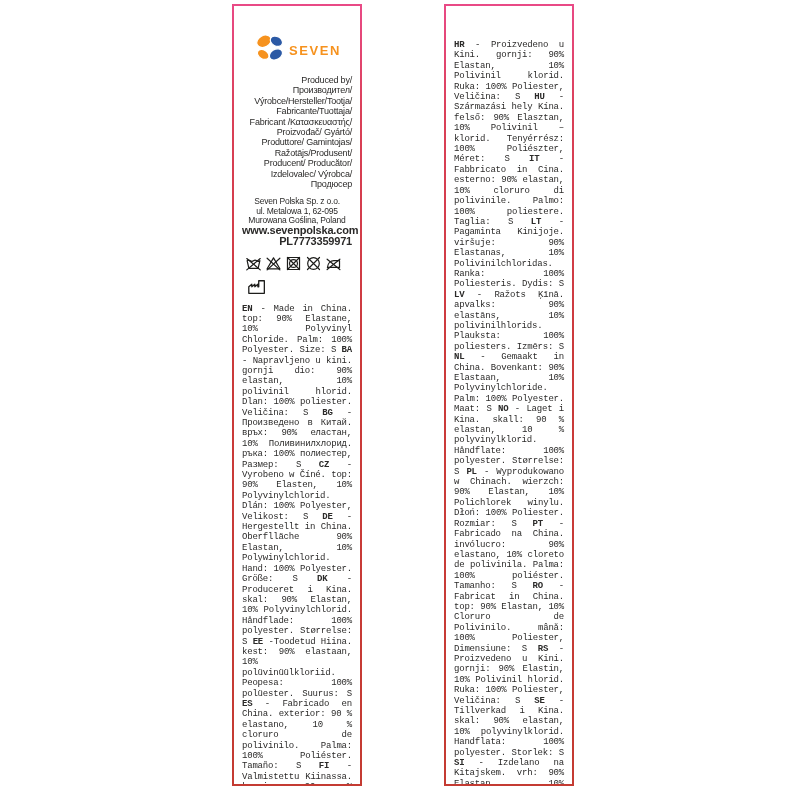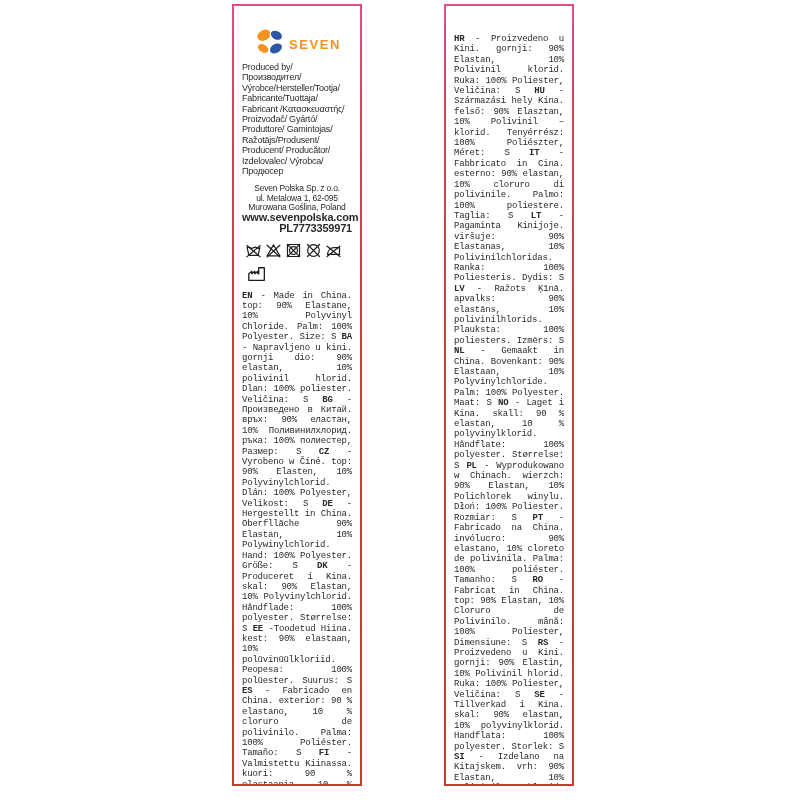--- a/index.html
+++ b/index.html
@@ -10,24 +10,24 @@
   }
   .page{position:relative;width:800px;height:800px;background:#fff;overflow:hidden;}
   .label{
     position:absolute;top:4px;height:782px;width:130px;box-sizing:border-box;
     border:2px solid #c94038;
     border-image:linear-gradient(180deg,#e94a86 0%,#da4058 14%,#cb3a3b 45%,#c43b32 100%) 2;
     background:#fff;overflow:hidden;
   }
   .label-left{left:232px;}
   .label-right{left:444px;}
-  .inner{padding:12px 8px;box-sizing:border-box;height:100%;overflow:hidden;}
+  .inner{padding:18px 8px;box-sizing:border-box;height:100%;overflow:hidden;}
   .logo-row{display:flex;align-items:center;justify-content:center;gap:2px;margin-top:9px;}
   .logo-text{font-size:13px;font-weight:bold;color:#f6921e;letter-spacing:1.6px;line-height:1;}
-  .producer{font-size:9px;line-height:10.4px;text-align:left;letter-spacing:-0.2px;}
+  .producer{margin-top:7px;font-size:9px;line-height:10.4px;text-align:right;letter-spacing:-0.2px;}
   .address{margin-top:8px;font-size:8.5px;line-height:9.3px;text-align:center;letter-spacing:-0.2px;}
   .addr-bold{font-size:11px;line-height:10.6px;font-weight:bold;text-align:right;letter-spacing:-0.2px;}
   .symbols{display:flex;align-items:center;gap:3px;margin-top:8px;padding-left:3px;}
   .care-symbol{display:inline-flex;width:17px;height:17px;}
   .care-symbol svg,.factory-wrap svg{display:block;}
   .factory-wrap{margin-top:4px;padding-left:3px;width:24px;height:19px;}
   .comp{
     margin:9px 0 0 0;text-align:justify;font-size:9px;line-height:10.4px;
     letter-spacing:-0.2px;word-spacing:-0.2px;font-family:Liberation Mono, monospace;
   }

